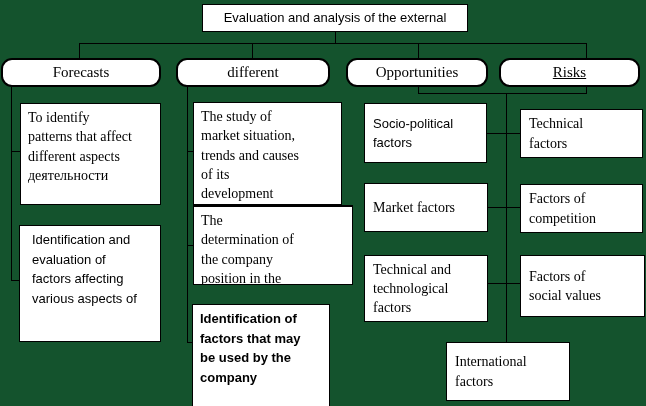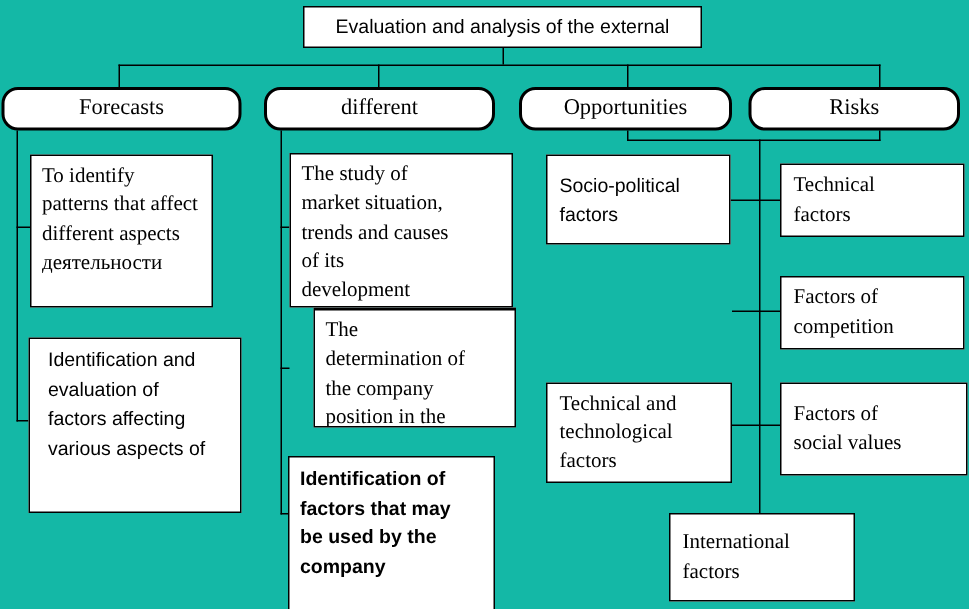--- a/index.html
+++ b/index.html
@@ -1,19 +1,19 @@
 <!DOCTYPE html>
 <html><head>
 <meta charset="utf-8">
 <style>
   html,body{margin:0;padding:0;}
   .canvas{
     position:relative;
     width:646px;height:406px;
-    background:#14b8a6;
+    background:#14532d;
     overflow:hidden;
   }
   .box{
     position:absolute;
     background:#ffffff;
     border:1px solid #000000;
     box-sizing:border-box;
     color:#000000;
     white-space:pre-line;
     overflow:hidden;
@@ -45,64 +45,65 @@
   <div class="line" style="left:335px;top:32px;width:1px;height:11px;"></div>
   <div class="line" style="left:79px;top:43px;width:508px;height:1px;"></div>
   <div class="line" style="left:79px;top:43px;width:1px;height:15px;"></div>
   <div class="line" style="left:252px;top:43px;width:1px;height:15px;"></div>
   <div class="line" style="left:418px;top:43px;width:1px;height:15px;"></div>
   <div class="line" style="left:586px;top:43px;width:1px;height:15px;"></div>
 
   <div class="box branch serif" style="left:1px;top:58px;width:160px;height:29px;">Forecasts</div>
   <div class="box branch serif" style="left:176px;top:58px;width:154px;height:29px;">different</div>
   <div class="box branch serif" style="left:346px;top:58px;width:142px;height:29px;">Opportunities</div>
-  <div class="box branch serif" style="left:499px;top:58px;width:141px;height:29px;">Risks</div>
+  <div class="box branch serif" style="left:499px;top:58px;width:141px;height:29px;text-decoration:underline;">Risks</div>
 
   <div class="line" style="left:11px;top:87px;width:1px;height:194px;"></div>
   <div class="line" style="left:11px;top:151px;width:9px;height:1px;"></div>
   <div class="line" style="left:11px;top:280px;width:8px;height:1px;"></div>
 
-  <div class="box serif txt" style="left:20px;top:103px;width:122px;height:102px;">To identify
+  <div class="box serif txt" style="left:20px;top:103px;width:141px;height:102px;">To identify
 patterns that affect
 different aspects
 деятельности</div>
   <div class="box sans txt" style="left:19px;top:225px;width:142px;height:117px;padding-left:12px;">Identification and
 evaluation of
 factors affecting
 various aspects of</div>
 
   <div class="line" style="left:187px;top:87px;width:1px;height:256px;"></div>
   <div class="line" style="left:187px;top:151px;width:6px;height:1px;"></div>
   <div class="line" style="left:187px;top:245px;width:6px;height:1px;"></div>
   <div class="line" style="left:187px;top:342px;width:5px;height:1px;"></div>
 
   <div class="box serif txt" style="left:193px;top:102px;width:149px;height:103px;">The study of
 market situation,
 trends and causes
 of its
 development</div>
-  <div class="box serif txt" style="left:193px;top:205px;width:135px;height:80px;border-top-width:2px;margin-left:16px;">The
+  <div class="box serif txt" style="left:193px;top:205px;width:160px;height:80px;border-top-width:2px;">The
 determination of
 the company
 position in the</div>
   <div class="box sans txt" style="left:192px;top:304px;width:138px;height:112px;font-weight:bold;">Identification of
 factors that may
 be used by the
 company</div>
 
   <div class="line" style="left:418px;top:87px;width:1px;height:7px;"></div>
   <div class="line" style="left:586px;top:87px;width:1px;height:7px;"></div>
   <div class="line" style="left:418px;top:93px;width:169px;height:1px;"></div>
   <div class="line" style="left:506px;top:93px;width:1px;height:249px;"></div>
   <div class="line" style="left:487px;top:133px;width:33px;height:1px;"></div>
   <div class="line" style="left:488px;top:207px;width:32px;height:1px;"></div>
   <div class="line" style="left:488px;top:283px;width:32px;height:1px;"></div>
 
   <div class="box sans vcenter" style="left:364px;top:103px;width:123px;height:60px;">Socio-political
 factors</div>
+  <div class="box serif vcenter" style="left:364px;top:183px;width:124px;height:49px;">Market factors</div>
   <div class="box serif vcenter" style="left:364px;top:255px;width:124px;height:67px;">Technical and
 technological
 factors</div>
 
   <div class="box serif vcenter" style="left:520px;top:109px;width:123px;height:49px;">Technical
 factors</div>
   <div class="box serif vcenter" style="left:520px;top:184px;width:123px;height:49px;">Factors of
 competition</div>
   <div class="box serif vcenter" style="left:520px;top:255px;width:125px;height:62px;">Factors of
 social values</div>

